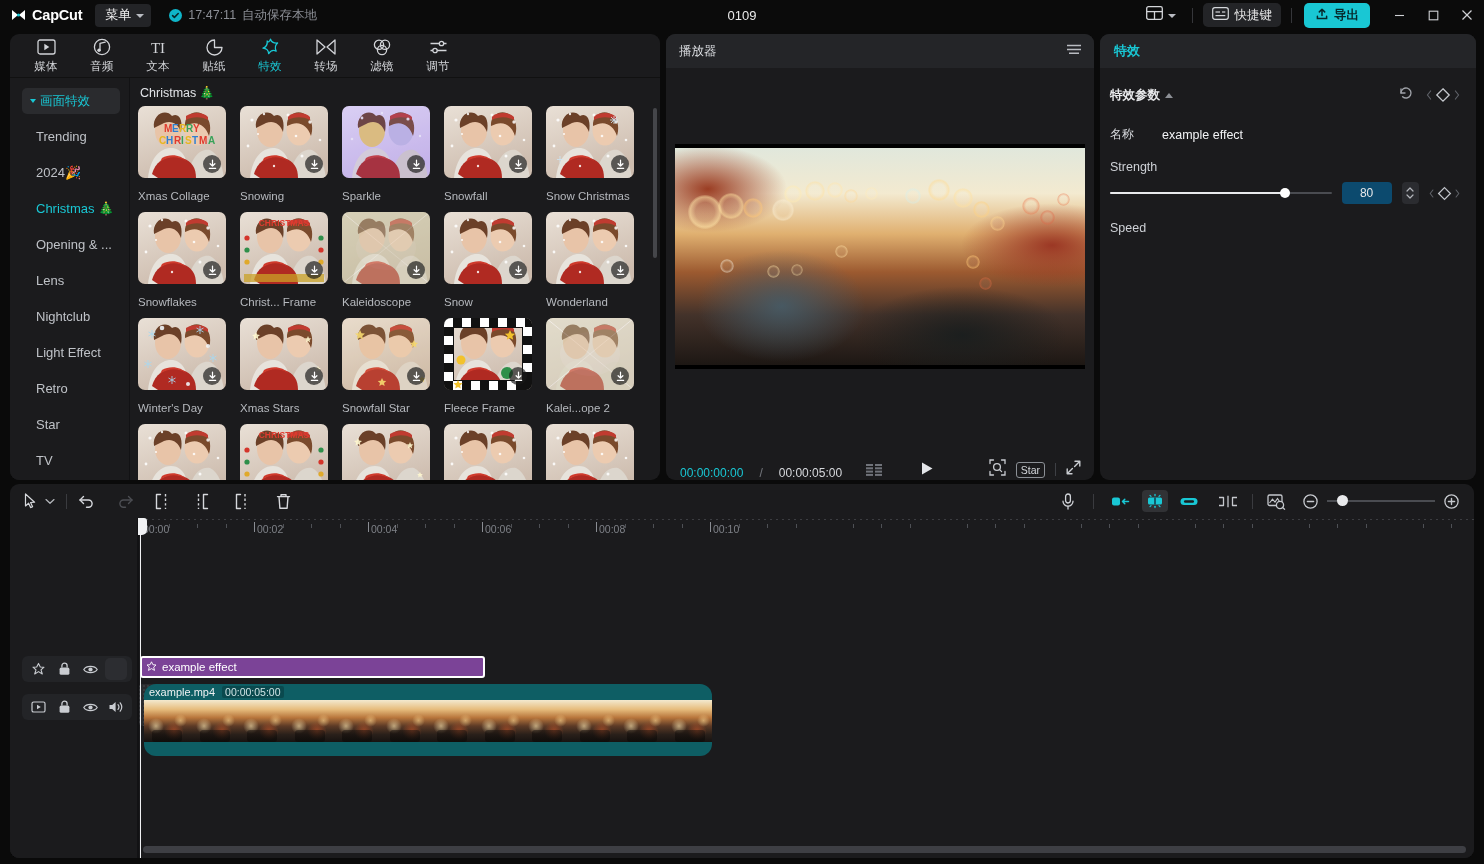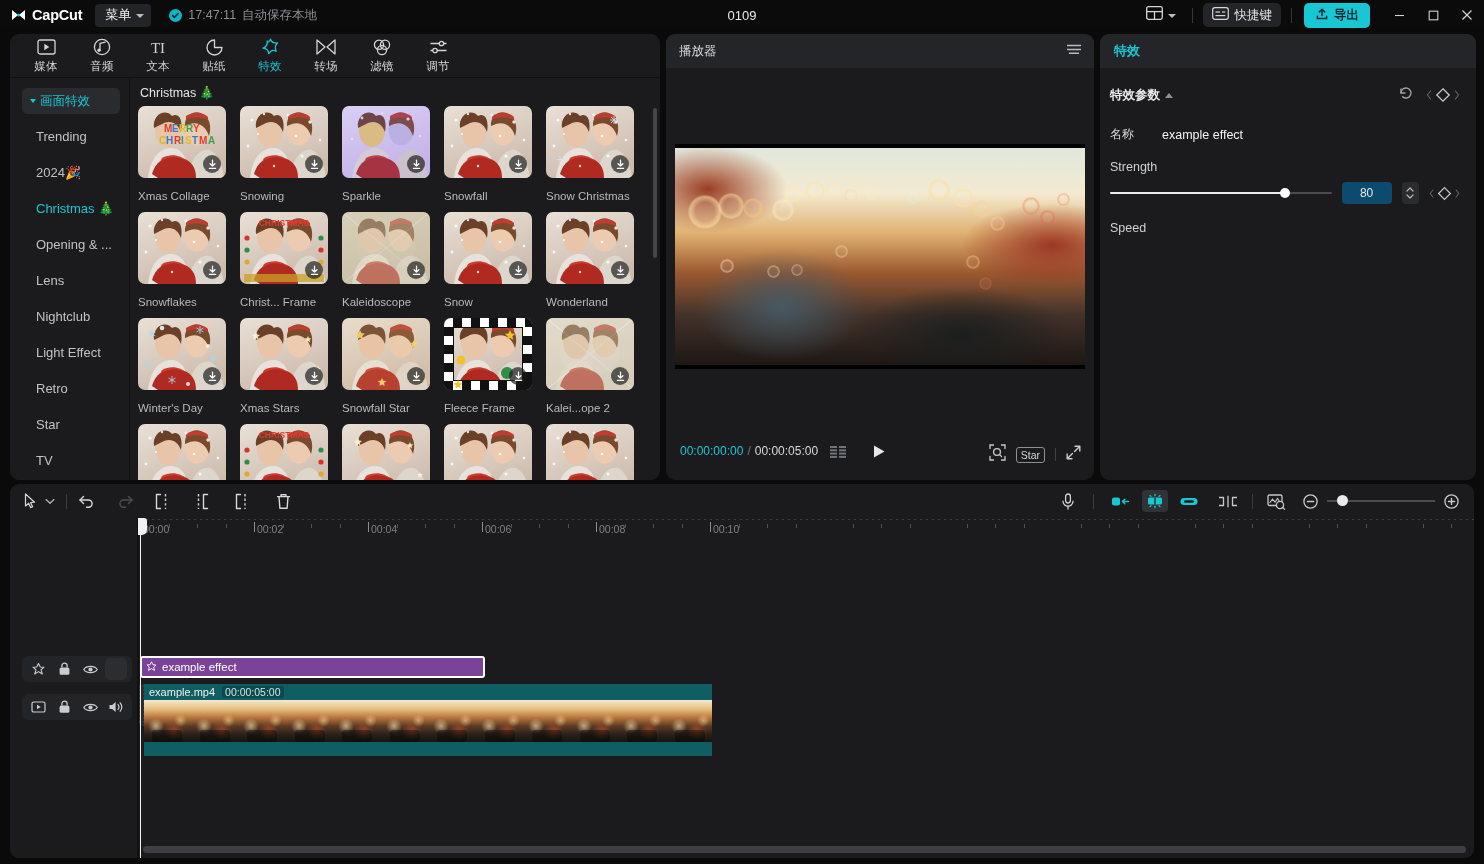--- a/index.html
+++ b/index.html
@@ -162,21 +162,21 @@
       radial-gradient(ellipse 150px 70px at 70% 85%, rgba(26,30,30,0.95), transparent 70%),
       radial-gradient(ellipse 110px 60px at 8% 20%, rgba(150,52,26,0.95), transparent 72%),
       radial-gradient(ellipse 130px 60px at 92% 45%, rgba(150,45,30,0.9), transparent 70%),
       linear-gradient(to bottom, #dfe7dd 0%, #f3ead0 22%, #e0b070 40%, #9c5a30 57%, #43322a 76%, #1a1512 100%);
   }
   .bokeh { position: absolute; border-radius: 50%; }
   .vbar-t { position: absolute; left: 0; right: 0; top: 0; height: 4px; background: #000; }
   .vbar-b { position: absolute; left: 0; right: 0; bottom: 0; height: 4px; background: #000; }
 
   .pctrl {
-    height: 36px; display: flex; align-items: flex-start; padding: 0 14px; gap: 0;
+    height: 36px; display: flex; align-items: flex-end; padding: 0 14px; gap: 12px;
     position: relative;
   }
   .tcur { font-size: 12px; color: #19c7d4; font-family: "Liberation Sans", sans-serif; }
   .tsep { font-size: 12px; color: #76797f; margin: 0 4px; }
   .tdur { font-size: 12px; color: #d7d9dd; }
   .pc-right { position: absolute; right: 13px; display: flex; align-items: center; gap: 10px; }
   .ratio-box {
     border: 1px solid #8c9096; border-radius: 3px; padding: 1px 4px;
     font-size: 10.5px; color: #d3d6da; line-height: 12px;
   }
@@ -289,21 +289,21 @@
   }
 
   .clip-effect {
     position: absolute; height: 22px; border-radius: 3px;
     background: #7b4397; display: flex; align-items: center; padding-left: 4px;
     gap: 5px; border: 2px solid #fff; cursor: pointer;
   }
   .clip-effect .ct { font-size: 11.5px; color: #fff; }
 
   .clip-video {
-    position: absolute; height: 72px; border-radius: 0; overflow: hidden;
+    position: absolute; height: 72px; border-radius: 12px; overflow: hidden;
     background: #0e5e64; cursor: pointer;
   }
   .cv-head { height: 16px; display: flex; align-items: center; gap: 7px; padding-left: 5px; }
   .cv-head .n { font-size: 11px; color: #eef1f2; }
   .cv-head .d { font-size: 10.5px; color: #cfe3e5; background: rgba(0,0,0,0.22); padding: 0 3px; border-radius: 2px; }
   .film { position: absolute; left: 0; top: 16px; height: 42px; width: 100%; display: flex; overflow: hidden; }
   .frame {
     width: 47.5px; height: 42px; flex: 0 0 47.5px; position: relative; overflow: hidden;
     background: linear-gradient(to bottom, #f3e9cf 0%, #e7bd7e 22%, #b8763c 42%, #5c3a26 62%, #2a201a 82%, #171311 100%);
   }

